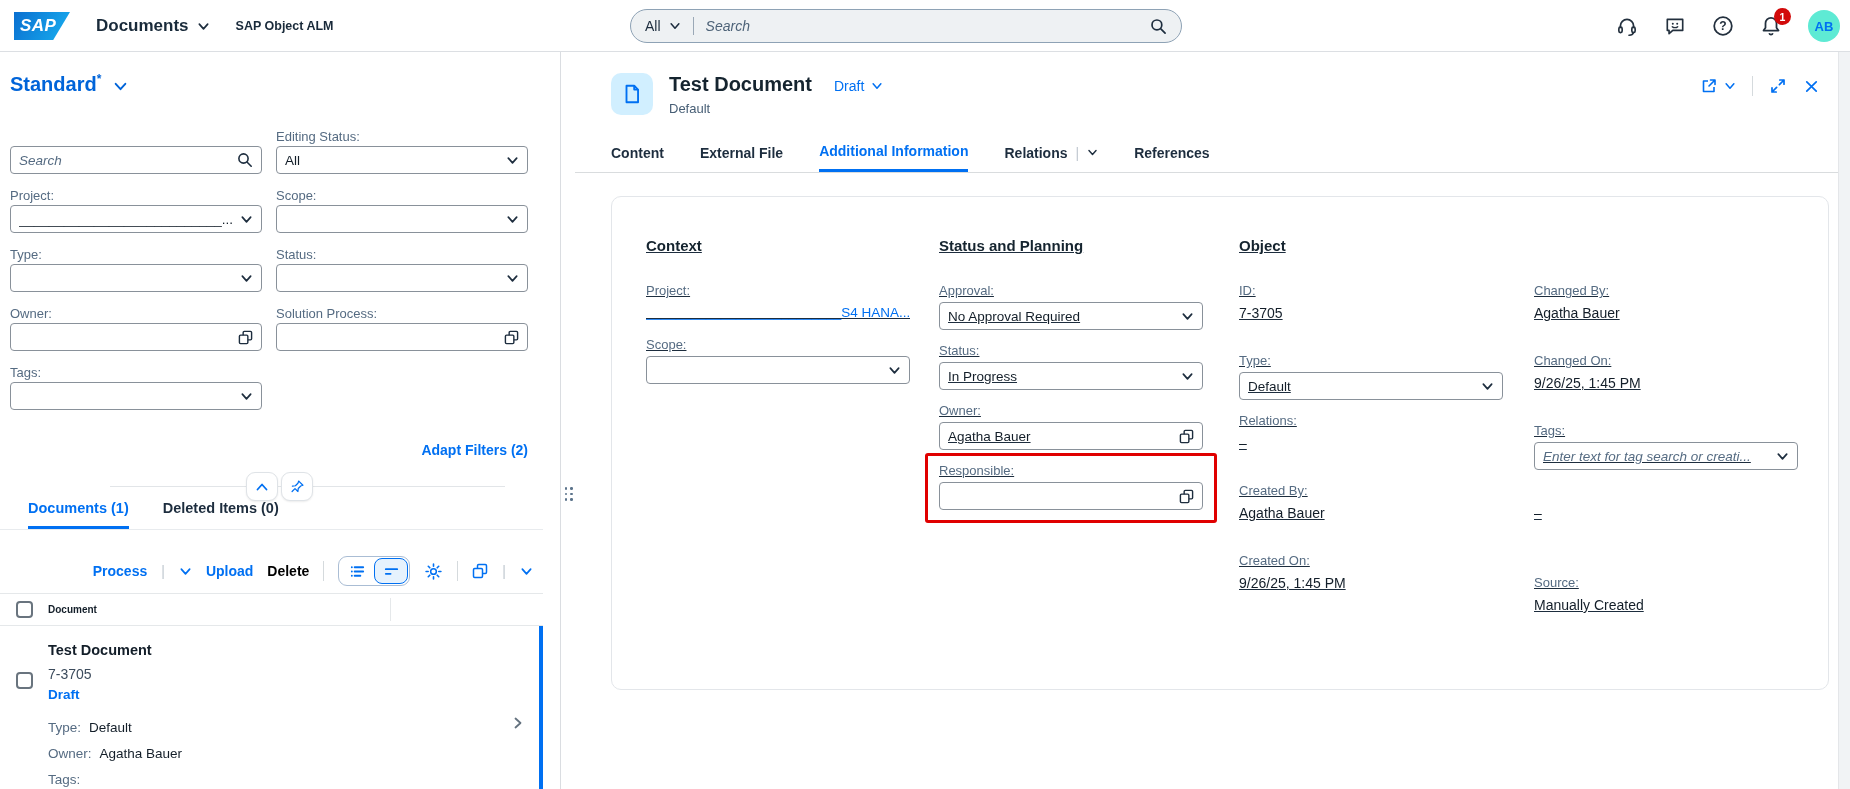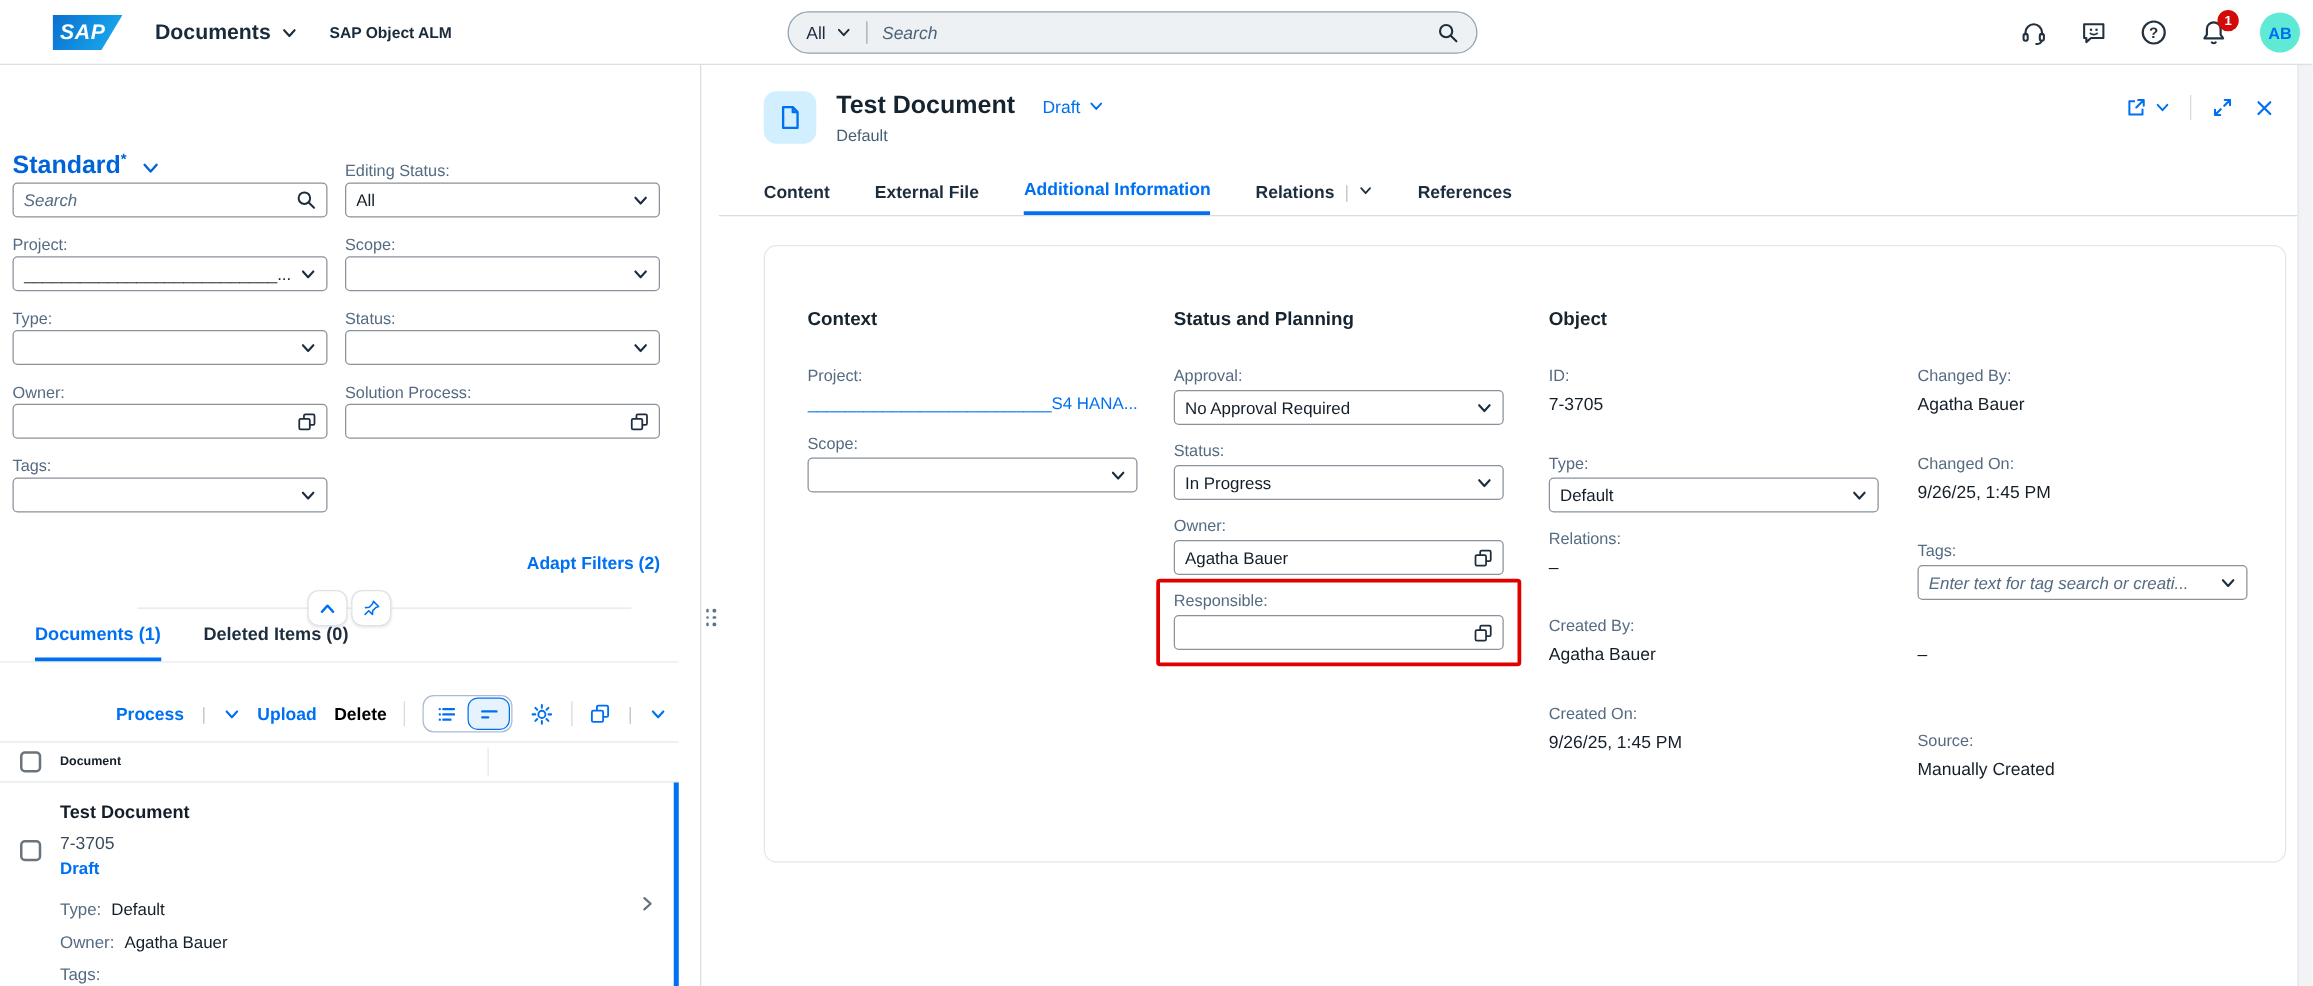--- a/index.html
+++ b/index.html
@@ -2,21 +2,21 @@
 <html><head>
 <meta charset="utf-8">
 <style>
   * { margin:0; padding:0; box-sizing:border-box; }
   html,body { width:1850px; height:789px; overflow:hidden; background:#fff;
     font-family:"Liberation Sans", sans-serif; color:#1d2d3e; }
 
   
   .shell { position:absolute; left:0; top:0; width:1850px; height:52px; background:#fff;
     border-bottom:1px solid #dcdfe3; z-index:5; }
-  .shell-left { position:absolute; left:14px; top:0; height:52px; display:flex; align-items:center; gap:26px;margin-left:28px; }
+  .shell-left { position:absolute; left:14px; top:0; height:52px; display:flex; align-items:center; gap:26px; }
   .sap-logo { width:56px; height:28px; background:linear-gradient(120deg,#0a6fd0,#19b0f0);
     clip-path:polygon(0 0,100% 0,70% 100%,0 100%); color:#fff; font-weight:bold; font-style:italic;
     font-size:17px; display:flex; align-items:center; padding-left:6px; letter-spacing:.5px; }
   .product { display:flex; align-items:center; gap:8px; font-size:17px; font-weight:bold; color:#192a3a; cursor:pointer; }
   .app-sub { font-size:12.5px; font-weight:bold; color:#192a3a; }
   .shell-search { position:absolute; left:630px; top:9px; width:552px; height:34px; background:#eef1f3;
     border:1px solid #8ea2b5; border-radius:17px; display:flex; align-items:center; padding:0 14px; }
   .shell-search .scope { display:flex; align-items:center; gap:8px; font-size:14px; color:#1d2d3e; cursor:pointer; }
   .shell-search .vsep { width:1px; height:18px; background:#9aa8b6; margin:0 12px; }
   .shell-search input { flex:1; border:none; outline:none; background:transparent; font-size:14px;
@@ -26,21 +26,21 @@
   .shell-ic { width:22px; height:22px; color:#23303e; cursor:pointer; position:relative; }
   .badge { position:absolute; top:-7px; right:-9px; min-width:17px; height:17px; border-radius:9px;
     background:#d20a0a; color:#fff; font-size:10.5px; font-weight:bold; display:flex; align-items:center;
     justify-content:center; padding:0 4px; }
   .avatar { width:32px; height:32px; border-radius:50%; background:#5eead4; color:#0070f2; font-weight:bold;
     font-size:13px; display:flex; align-items:center; justify-content:center; cursor:pointer; }
 
   
   .sidebar { position:absolute; left:0; top:52px; width:560px; bottom:0; background:#fff; }
   .view-title { position:absolute; left:10px; top:20px; display:flex; align-items:flex-start; gap:12px;
-    color:#0064d9; font-size:20px; font-weight:bold; cursor:pointer;margin-top:48px; }
+    color:#0064d9; font-size:20px; font-weight:bold; cursor:pointer; }
   .view-title sup { font-size:12px; }
   .fb-grid { position:absolute; left:10px; top:76px; width:518px; }
   .f-row { display:flex; gap:14px; margin-bottom:13px; }
   .f-cell { width:252px; }
   .f-label { font-size:13px; color:#556b82; height:18px; line-height:18px; }
   .ctrl { height:28px; border:1px solid #89919a; border-radius:4px; background:#fff; display:flex;
     align-items:center; padding:0 8px; font-size:13.5px; color:#131e29; cursor:pointer; }
   .ctrl .val { flex:1; white-space:nowrap; overflow:hidden; }
   .ctrl input { flex:1; border:none; outline:none; font-size:13.5px; color:#131e29; background:transparent;
     font-family:"Liberation Sans",sans-serif; min-width:0; }
@@ -106,21 +106,21 @@
   .act { display:flex; align-items:center; gap:6px; cursor:pointer; color:#0070f2; }
   .d-tabs { position:absolute; left:0; right:0; top:87px; height:34px; border-bottom:1px solid #d9dcde;
     display:flex; gap:36px; padding-left:36px; }
   .dtab { font-size:14px; font-weight:bold; color:#1d2d3e; cursor:pointer; display:flex; align-items:center;
     gap:8px; padding-bottom:6px; }
   .dtab.active { color:#0070f2; border-bottom:3px solid #0070f2; }
   .dtab .tsep { color:#c0c8d0; font-weight:normal; }
 
   .card { position:absolute; left:36px; top:144px; width:1218px; height:494px; border:1px solid #e3e6ea;
     border-radius:10px; background:#fff; }
-  .col { position:absolute; top:10px; width:264px; padding-top:40px; }
+  .col { position:absolute; top:0; width:264px; padding-top:40px;text-decoration:underline; }
   .col.c1 { left:34px; } .col.c2 { left:327px; } .col.c3 { left:627px; } .col.c4 { left:922px; }
   .sec-title { font-size:15px; font-weight:bold; color:#15242f; height:18px; margin-bottom:27px; }
   .sec-spacer { height:45px; }
   .fld { margin-bottom:12px; position:relative; }
   .fld .lab { font-size:13px; color:#556b82; height:18px; line-height:18px; margin-bottom:2px; }
   .fld .txt { font-size:14px; color:#131e29; height:22px; line-height:22px; margin-bottom:6px; }
   .fld.tall { margin-bottom:28px; }
   .proj-link { font-size:13.5px; color:#0070f2; white-space:nowrap; overflow:hidden; height:22px;
     line-height:22px; cursor:pointer; margin-bottom:6px; }
   .red-box { position:absolute; left:-14px; top:-9px; width:292px; height:70px; border:3px solid #e00000;

